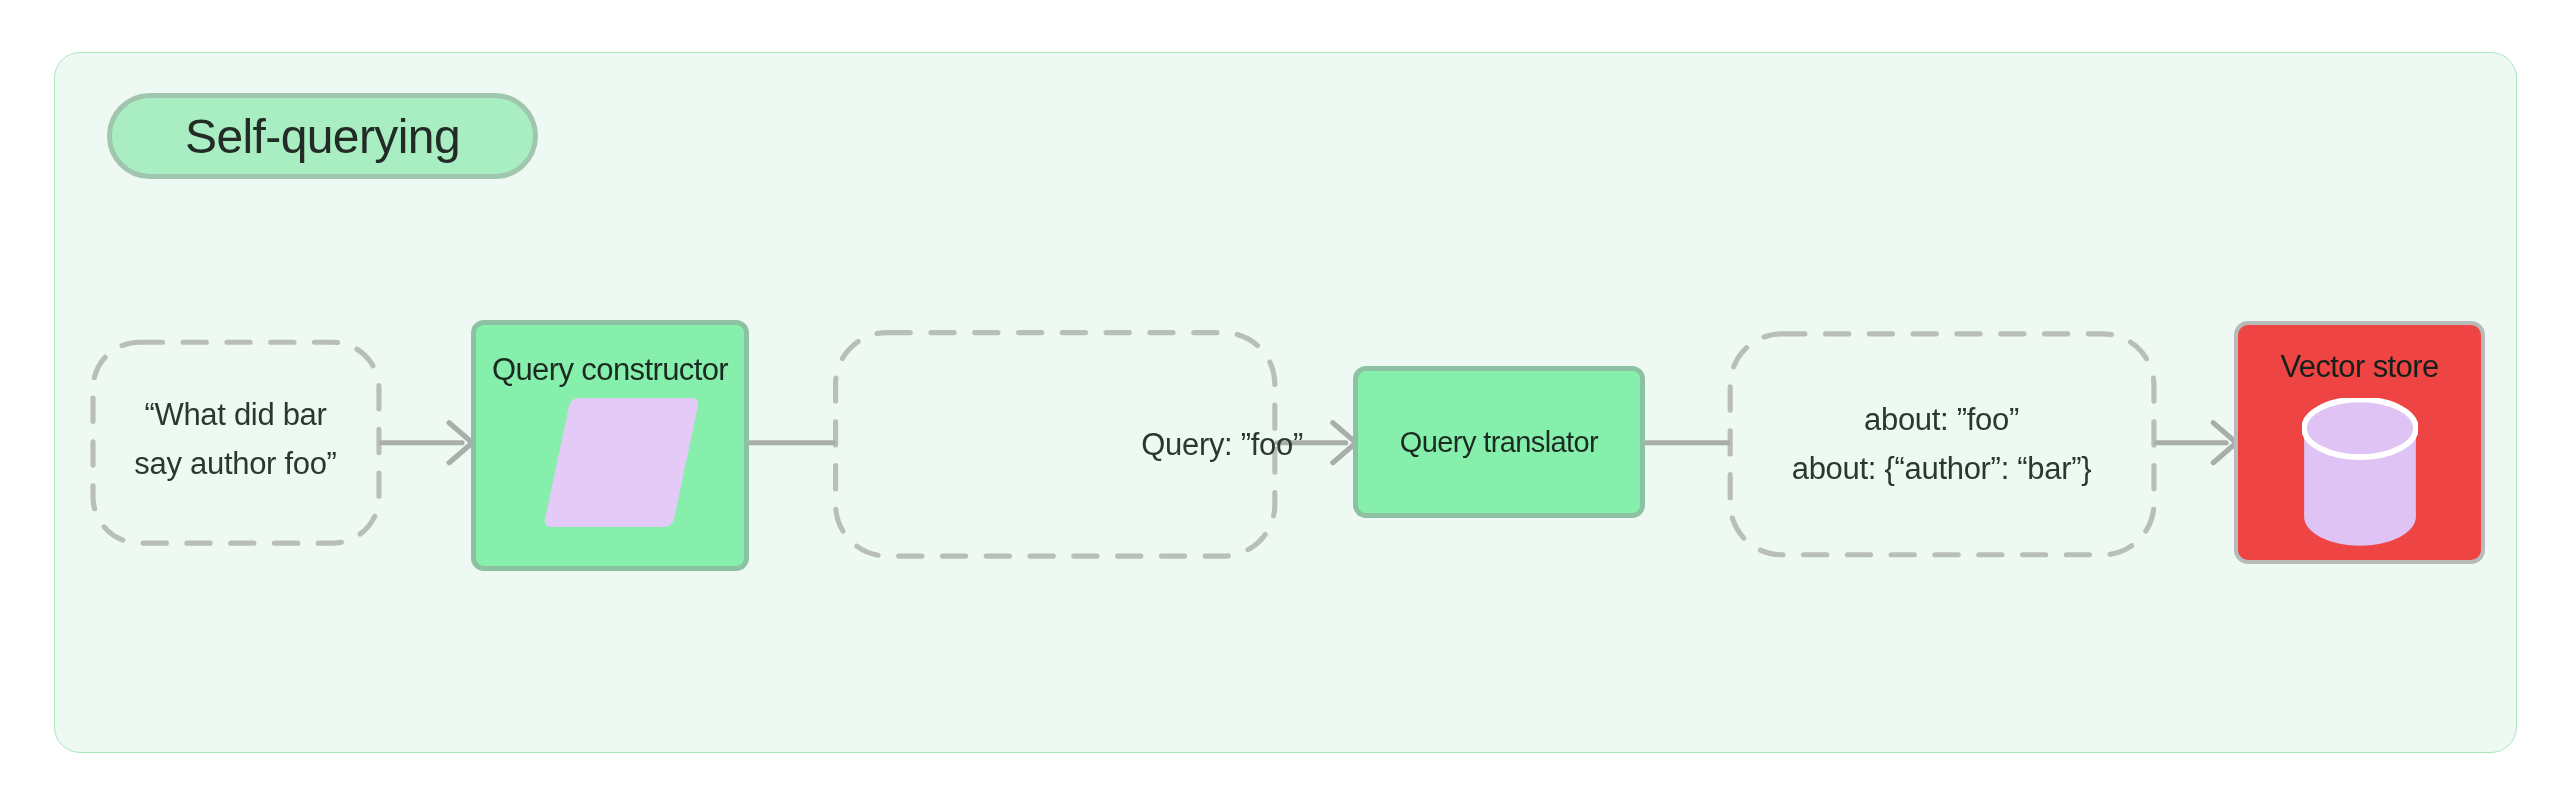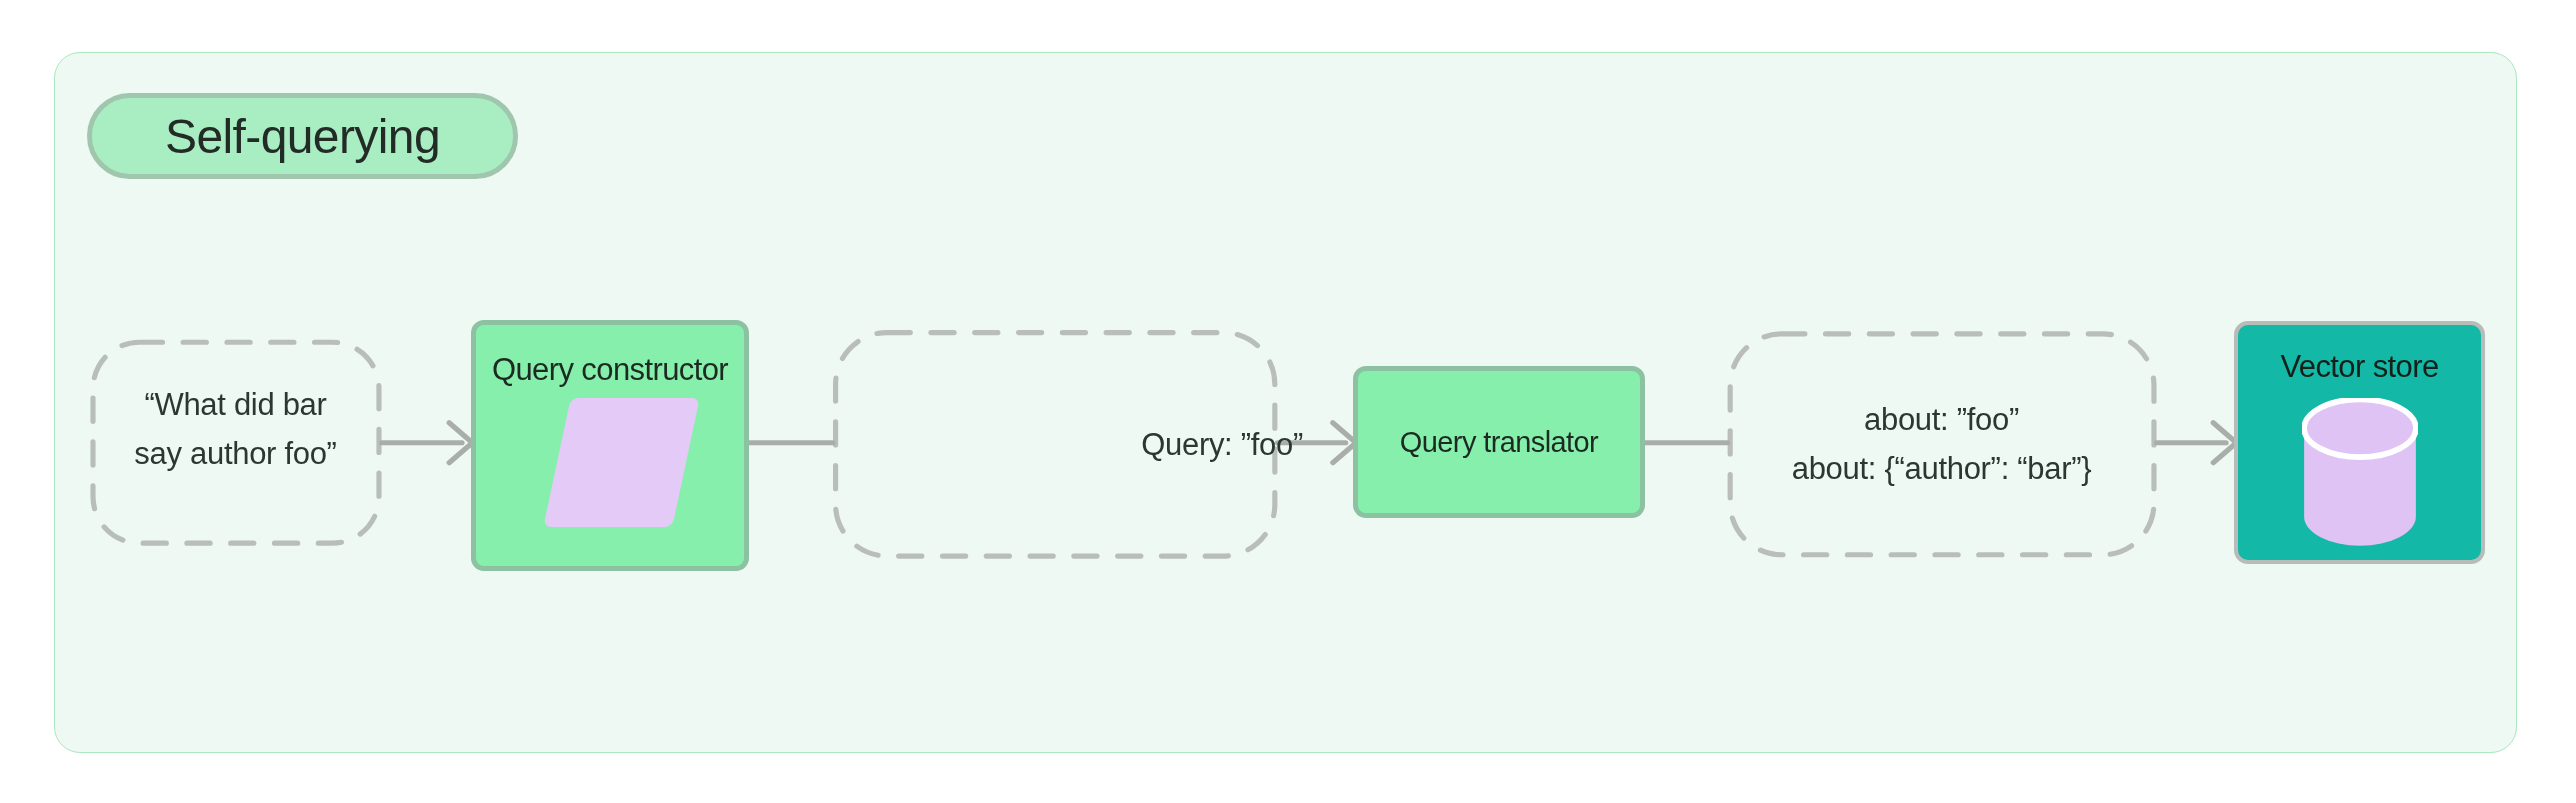--- a/index.html
+++ b/index.html
@@ -3,46 +3,46 @@
 <meta charset="utf-8">
 <style>
   html,body{margin:0;padding:0;background:#ffffff;}
   body{width:2576px;height:804px;position:relative;overflow:hidden;
        font-family:"Liberation Sans","DejaVu Sans",sans-serif;}
 
   .container{position:absolute;left:54px;top:52px;width:2463px;height:701px;
              box-sizing:border-box;background:#edf9f2;border:1.9px solid #abe7bf;
              border-radius:26px;}
 
-  .badge{position:absolute;left:32px;top:40px;width:431px;height:86px;
+  .badge{position:absolute;left:52px;top:40px;width:431px;height:86px;
          box-sizing:border-box;background:#a9edc3;border:5.8px solid #a0c6ad;
          border-radius:45px;display:flex;align-items:center;justify-content:center;
          font-size:48px;letter-spacing:-0.6px;color:#222b26;}
 
   .layer{position:absolute;left:0;top:0;width:2459px;height:697px;}
 
   .dashed-node{position:absolute;display:flex;flex-direction:column;
                align-items:center;justify-content:center;text-align:center;
                font-size:31px;line-height:49px;color:#2c3731;letter-spacing:-0.3px;}
-  .dashed-node.n1{left:35px;top:273px;width:291px;height:206px;}
+  .dashed-node.n1{left:35px;top:283px;width:291px;height:206px;}
   .dashed-node.n3{left:804px;top:277px;width:444px;height:229px;align-items:flex-end;}
   .dashed-node.n5{left:1672px;top:278px;width:429px;height:226px;}
 
   .green-node{position:absolute;box-sizing:border-box;background:#86efac;
               border:5.2px solid #8cc1a1;border-radius:13px;color:#1c2a21;}
   .qc{left:416px;top:267px;width:278px;height:251px;}
   .qc .node-title{padding-top:24.5px;text-align:center;font-size:31px;
                   line-height:39px;letter-spacing:-0.6px;}
   .parallelogram{position:absolute;left:81px;top:73px;width:129px;height:129px;
                  background:#e4caf6;border-radius:7.7px;transform:skewX(-12deg);}
   .qt{left:1298px;top:313px;width:292px;height:152px;display:flex;
       align-items:center;justify-content:center;font-size:29px;letter-spacing:-0.6px;}
 
   .vs{position:absolute;left:2179px;top:268px;width:251px;height:243px;
-      box-sizing:border-box;background:#14b8a6;border:4.5px solid #b7bcb8;
+      box-sizing:border-box;background:#ef4444;border:4.5px solid #b7bcb8;
       border-radius:14px;color:#15201a;}
   .vs .node-title{padding-top:23px;text-align:center;font-size:31px;
                   line-height:37px;letter-spacing:-0.6px;}
   .vs svg{position:absolute;left:50%;top:73px;transform:translateX(-50%);}
 </style>
 </head>
 <body>
 
 <div class="container">
 

